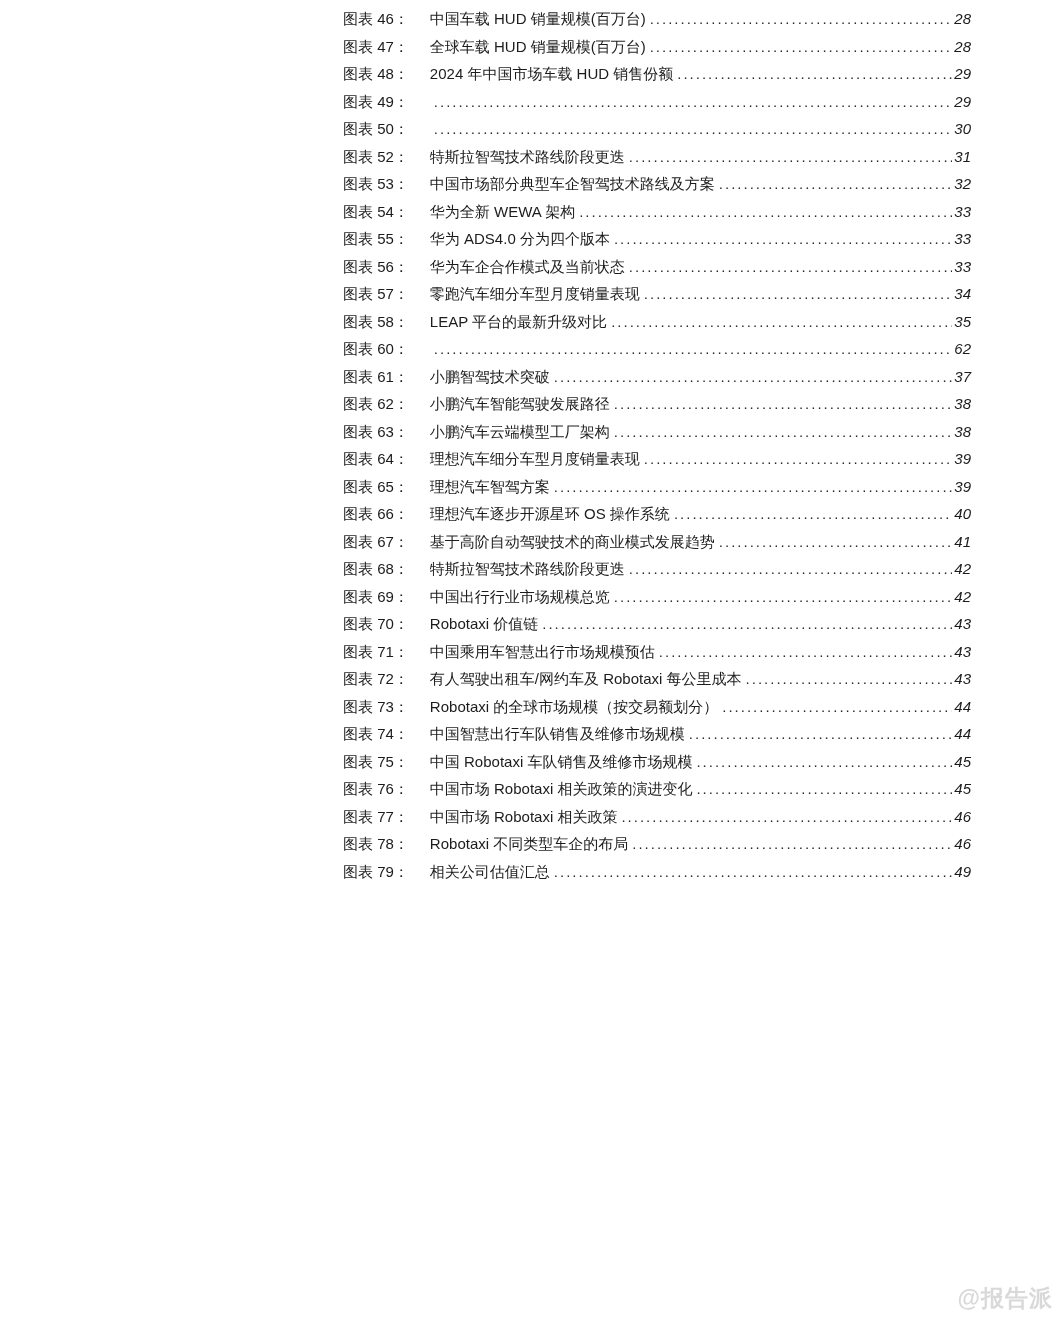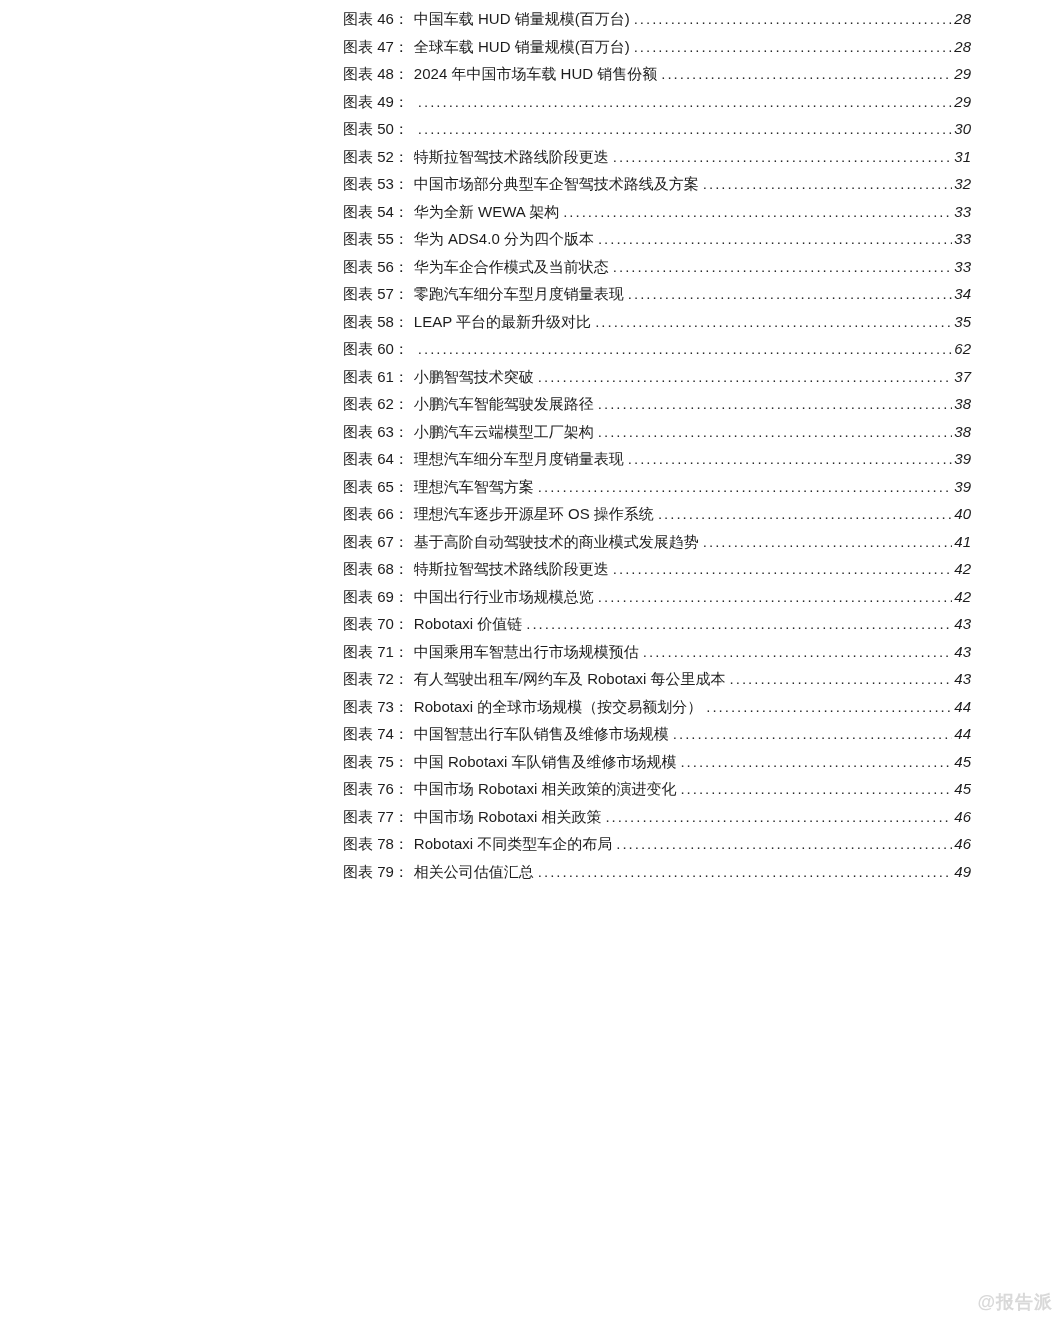--- a/index.html
+++ b/index.html
@@ -21,21 +21,21 @@
     display: flex;
     align-items: baseline;
     height: 27.5px;
     line-height: 27.5px;
     font-size: 15px;
     color: #1c1c1c;
     cursor: pointer;
   }
   .toc-no {
     white-space: nowrap;
-    margin-right: 5px;
+    margin-right: 21px;
     flex: 0 0 auto;
   }
   .toc-title {
     white-space: nowrap;
     flex: 0 0 auto;
   }
   .toc-leader {
     flex: 1 1 auto;
     overflow: hidden;
     white-space: nowrap;
@@ -48,21 +48,21 @@
   .toc-page {
     flex: 0 0 auto;
     white-space: nowrap;
     text-align: right;
     font-style: italic;
   }
   .watermark {
     position: absolute;
     right: 8px;
     bottom: 6px;
-    font-size: 18px;
+    font-size: 23px;
     font-weight: bold;
     letter-spacing: 1px;
     color: #d9d9d9;
     user-select: none;
     margin-left: 48px;
   }
 </style>
 </head>
 <body>
 

